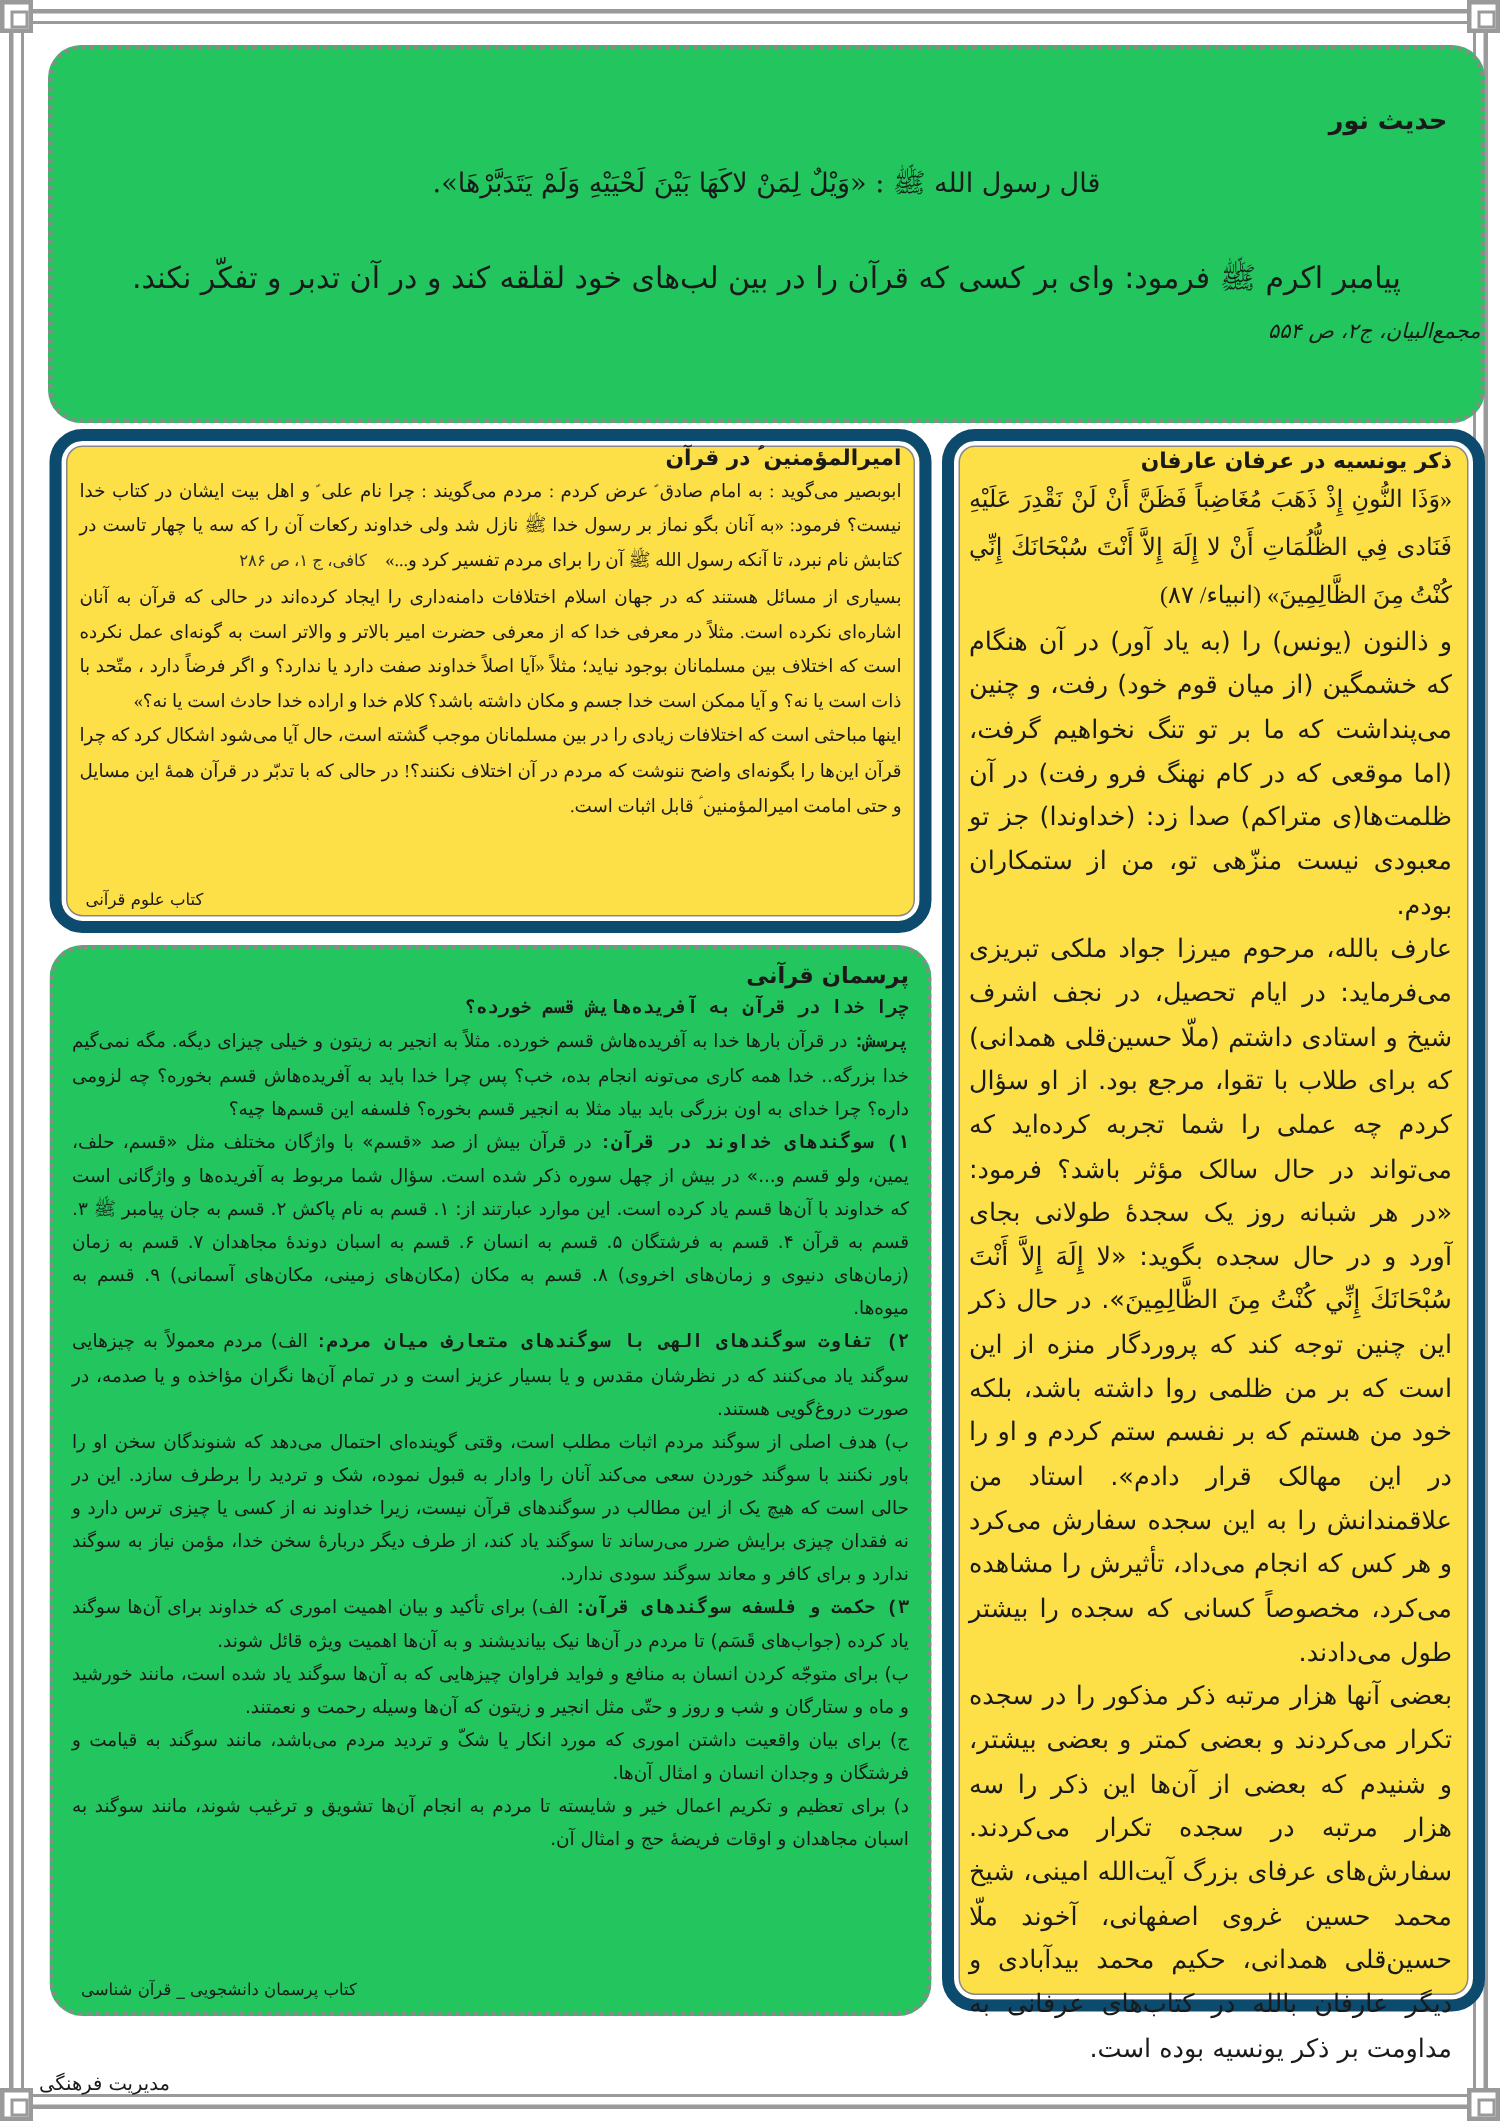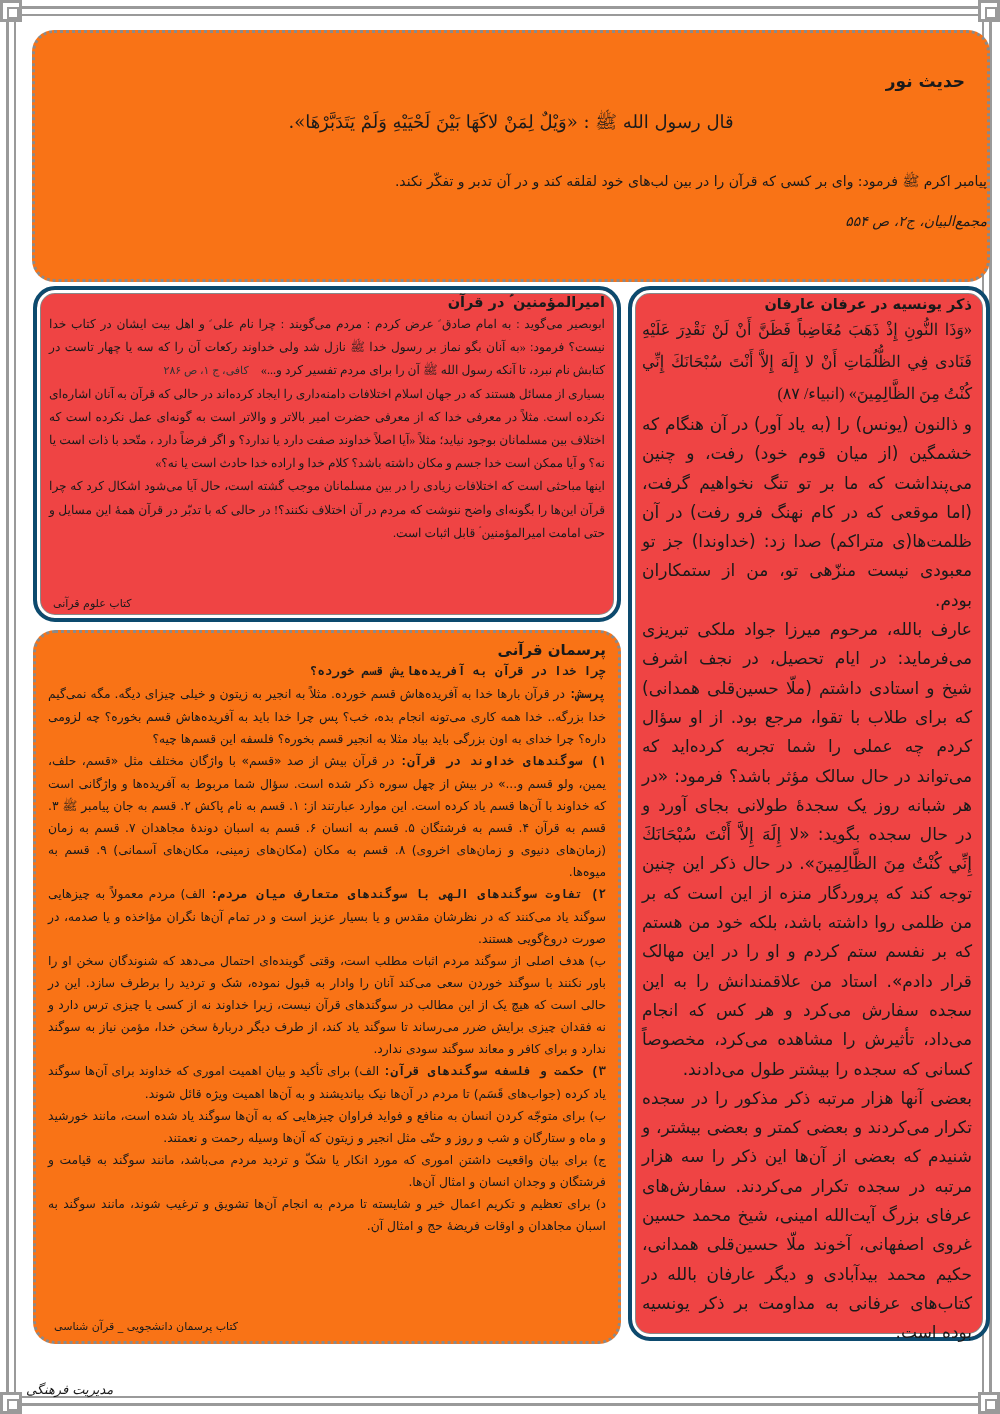--- a/index.html
+++ b/index.html
@@ -9,52 +9,52 @@
                 border: 3px solid #9a9a9a; box-sizing: border-box; }
   .page-frame-inner { position: absolute; left: 14px; top: 14px; width: 970px; height: 1384px;
                       border: 2px solid #9a9a9a; box-sizing: border-box; }
   .corner { position: absolute; width: 22px; height: 22px; background: #fff;
             border: 3px solid #9a9a9a; box-sizing: border-box; }
   .corner::after { content: ""; position: absolute; left: 4px; top: 4px; width: 8px; height: 8px;
                    border: 2px solid #9a9a9a; }
   .corner.tl { left: 0; top: 0; } .corner.tr { right: 0; top: 0; }
   .corner.bl { left: 0; bottom: 0; } .corner.br { right: 0; bottom: 0; }
 
-  .dotted-box { position: absolute; border: 3px dotted #8a8a8a; border-radius: 22px; box-sizing: border-box; background: #f97316; }
-  .solid-box { position: absolute; border: 4px solid #0c4a6e; border-radius: 22px; box-sizing: border-box; background: #ef4444;
+  .dotted-box { position: absolute; border: 3px dotted #8a8a8a; border-radius: 22px; box-sizing: border-box; background: #22c55e; }
+  .solid-box { position: absolute; border: 8px solid #0c4a6e; border-radius: 22px; box-sizing: border-box; background: #fde047;
                box-shadow: inset 0 0 0 3px #fff, inset 0 0 0 4px #888; }
 
   .rtl { direction: rtl; text-align: justify; }
 
   
   #hadith-box { left: 32px; top: 30px; width: 958px; height: 252px; }
   #hadith-title { position: absolute; right: 22px; top: 38px; font-weight: bold; font-size: 17px; }
   #hadith-arabic { position: absolute; left: 0; right: 0; top: 78px; text-align: center; font-family: "DejaVu Serif", serif; font-size: 18px; direction: rtl; }
-  #hadith-translation { position: absolute; left: 0; right: 0; top: 140px; text-align: right; font-size: 14px; direction: rtl; }
+  #hadith-translation { position: absolute; left: 0; right: 0; top: 140px; text-align: center; font-size: 20px; direction: rtl; }
   #hadith-source { position: absolute; left: 0; right: 0; top: 180px; text-align: right; font-size: 14px; direction: rtl; font-style: italic; }
 
   
   #yunus-box { left: 628px; top: 286px; width: 362px; height: 1055px; padding: 6px 14px 10px 10px; }
   .col-title { font-weight: bold; font-size: 14.5px; margin: 0 0 2px 0; }
   #yunus-verse { font-family: Liberation Serif, serif; font-size: 16px; line-height: 32px; margin: 0; }
   .yunus-p { font-size: 17px; line-height: 29.3px; margin: 0; }
 
   
   #amir-box { left: 33px; top: 286px; width: 588px; height: 336px; padding: 4px 12px 6px 12px; }
   .amir-p { font-size: 12.2px; line-height: 23.2px; margin: 0; font-family: Liberation Serif, serif; }
   .amir-ref { font-size: 11px; color: #333; }
   #amir-source { position: absolute; left: 16px; bottom: 8px; font-size: 11px; }
 
   
   #porseman-box { left: 33px; top: 630px; width: 588px; height: 714px; padding: 8px 12px 6px 12px; }
   .p-line { font-size: 12.3px; line-height: 22px; margin: 0; }
   .bold { font-weight: bold; font-family: Liberation Mono, monospace; }
   #porseman-source { position: absolute; left: 18px; bottom: 8px; font-size: 11px; }
 
-  #footer-label { position: absolute; left: 26px; top: 1382px; font-size: 13px; direction: rtl; font-style: italic; }
+  #footer-label { position: absolute; left: 26px; top: 1382px; font-size: 13px; direction: rtl; }
 </style>
 </head>
 <body>
 
 <div class="page-frame"></div>
 <div class="page-frame-inner"></div>
 <div class="corner tl"></div>
 <div class="corner tr"></div>
 <div class="corner bl"></div>
 <div class="corner br"></div>

